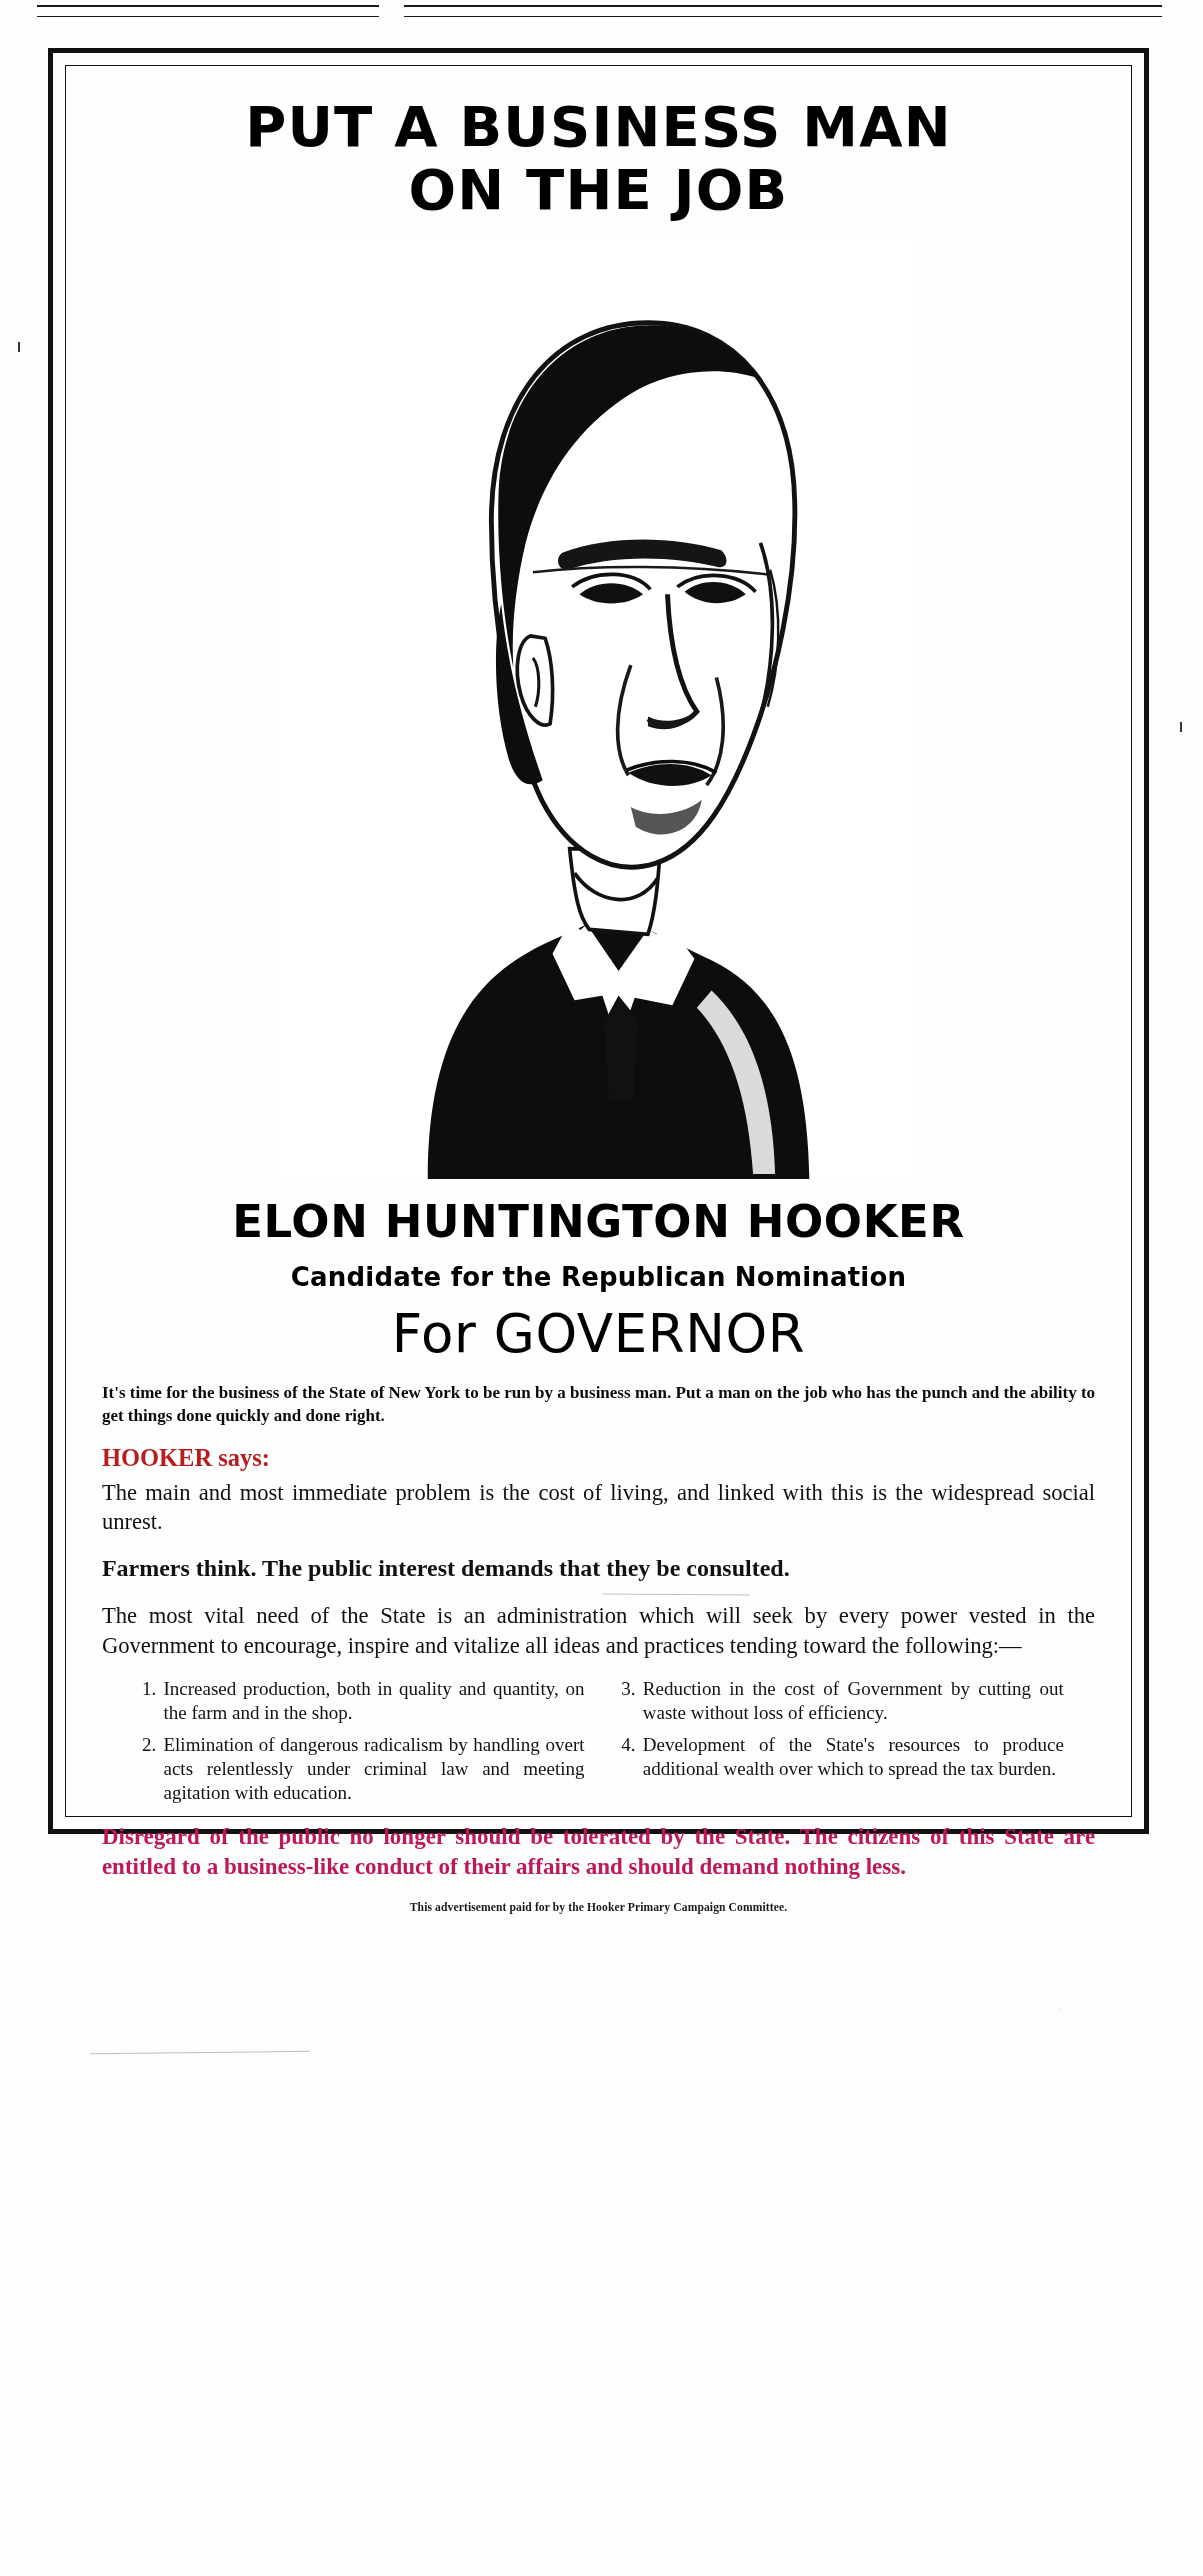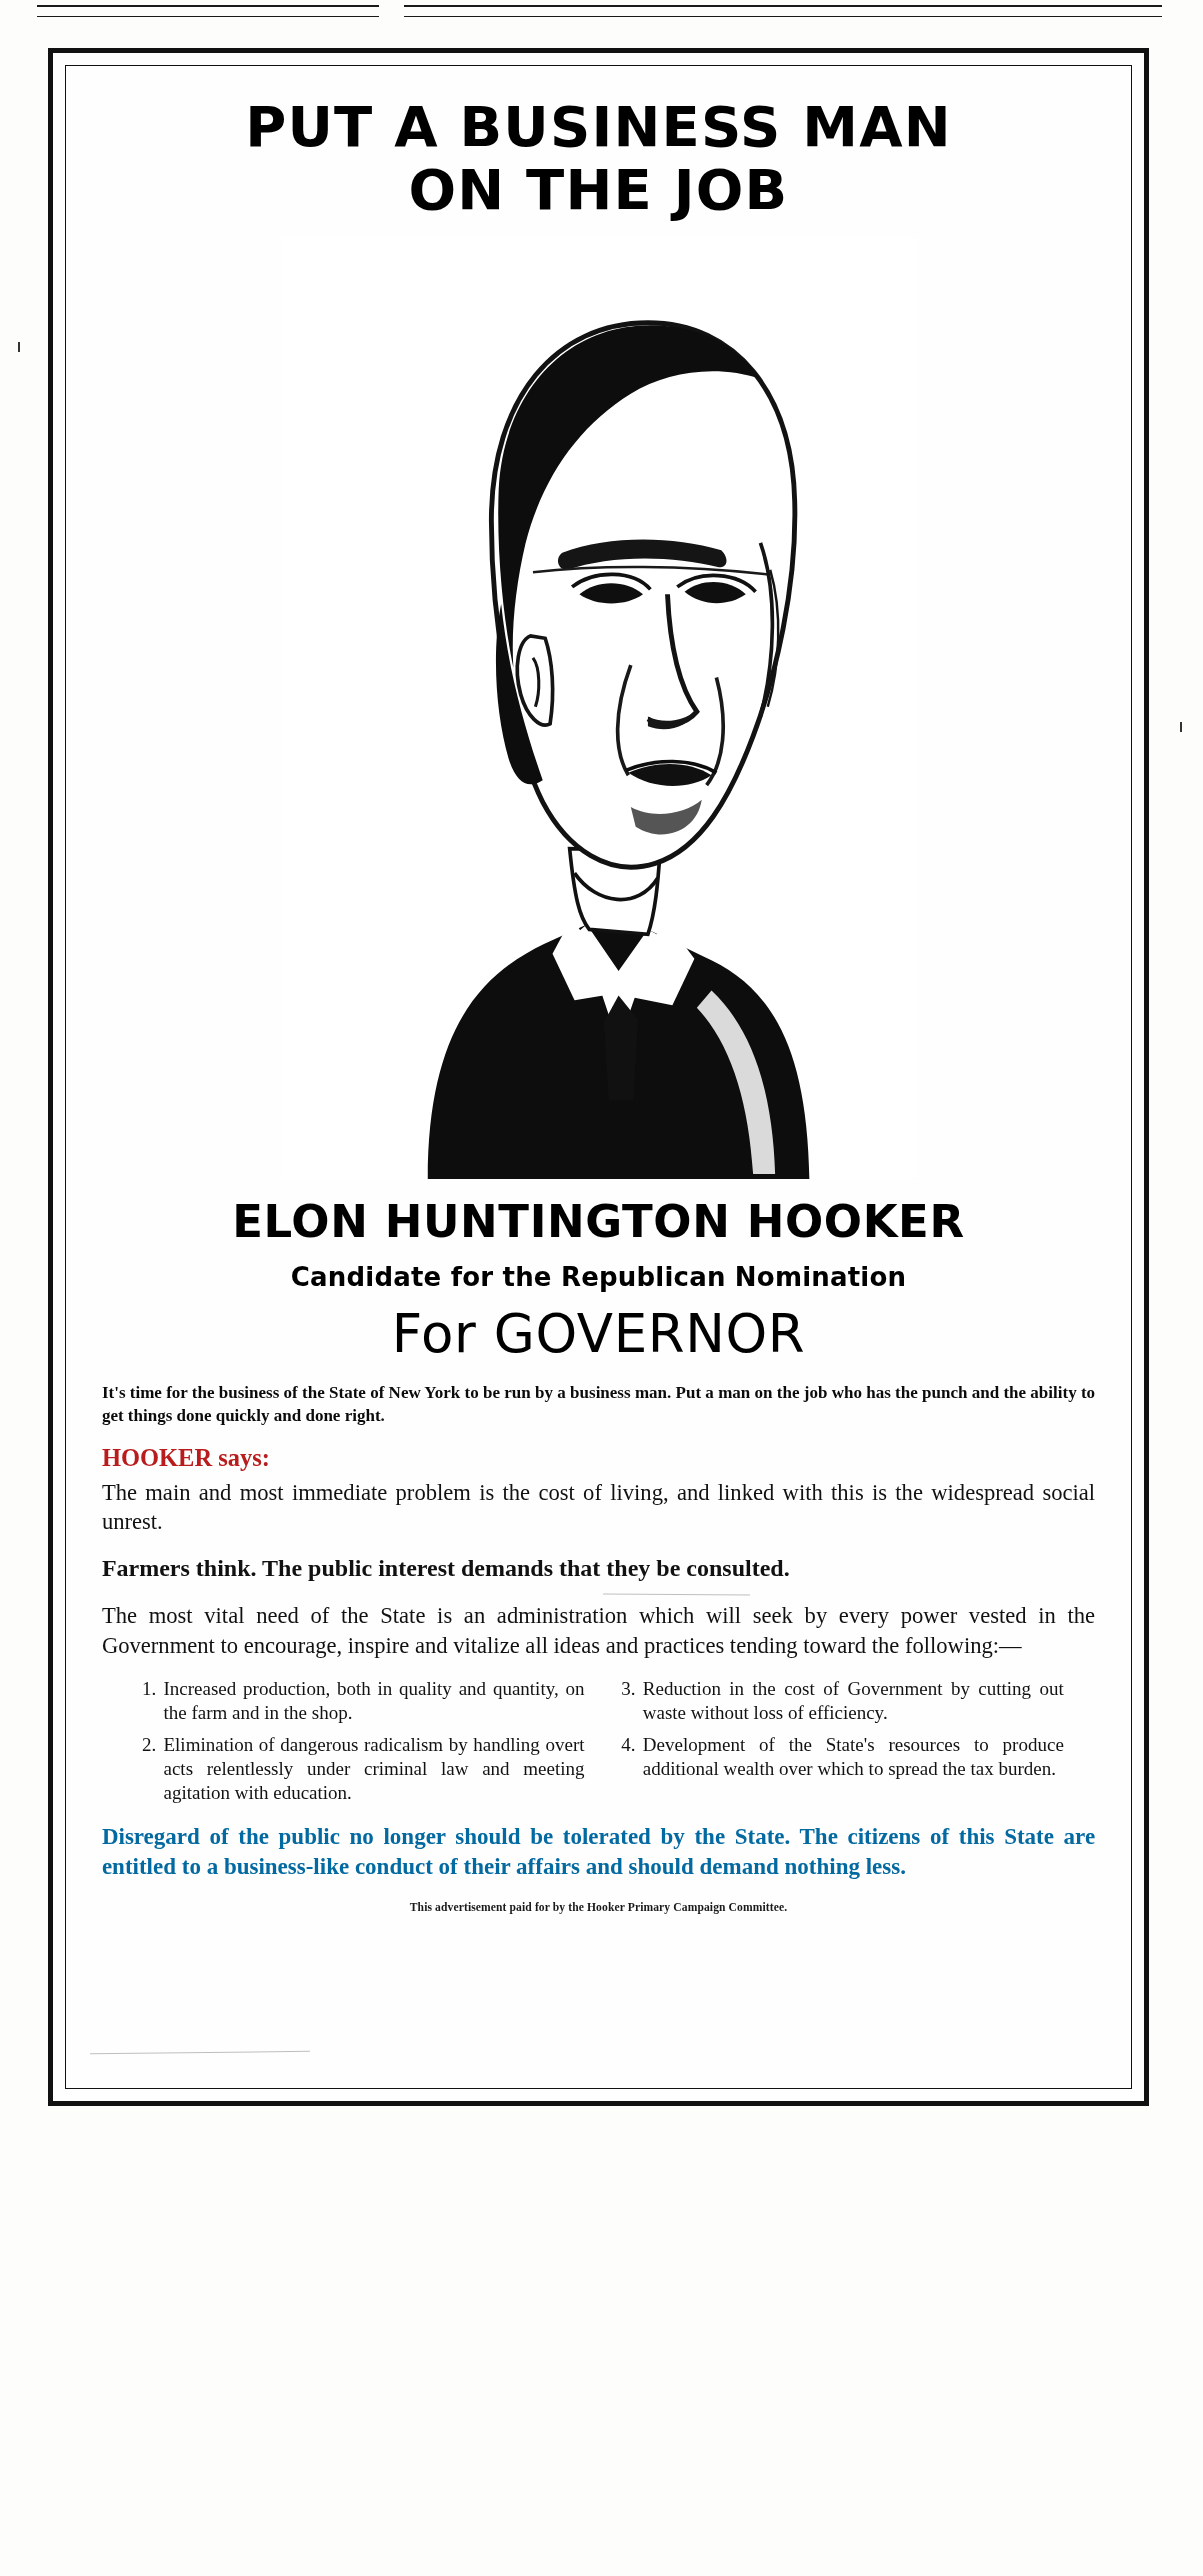--- a/index.html
+++ b/index.html
@@ -49,21 +49,21 @@
     width: 1.8px;
     height: 9.8px;
   }
 
   
   .ad {
     position: absolute;
     left: 48px;
     top: 48px;
     width: 1101px;
-    height: 2058px;
+    height: 1786px;
     border: 5.5px solid #111;
     background: #fefefe;
     box-sizing: border-box;
   }
   .ad-inner {
     position: absolute;
     inset: 12.2px;
     border: 1.8px solid #111;
     box-sizing: border-box;
     padding: 21px 32px 11px 32px;
@@ -174,21 +174,21 @@
   }
   .point .num { width: 23px; flex: 0 0 23px; text-align: right; }
   .point .txt { flex: 1 1 auto; text-align: justify; }
 
   .closing {
     font-family: "Liberation Serif", serif;
     font-size: 23px;
     line-height: 1.32;
     margin: 17px 3.7px 0 3.7px;
     text-align: justify;
-    color: #0369a1;
+    color: #be185d;
     font-weight: 600;
   }
   .fineprint {
     text-align: center;
     font-family: "Liberation Serif", serif;
     font-size: 11.6px;
     font-weight: 700;
     margin: 18.3px 0 0 0;
     letter-spacing: 0.1px;
     color: #1a1a1a;

